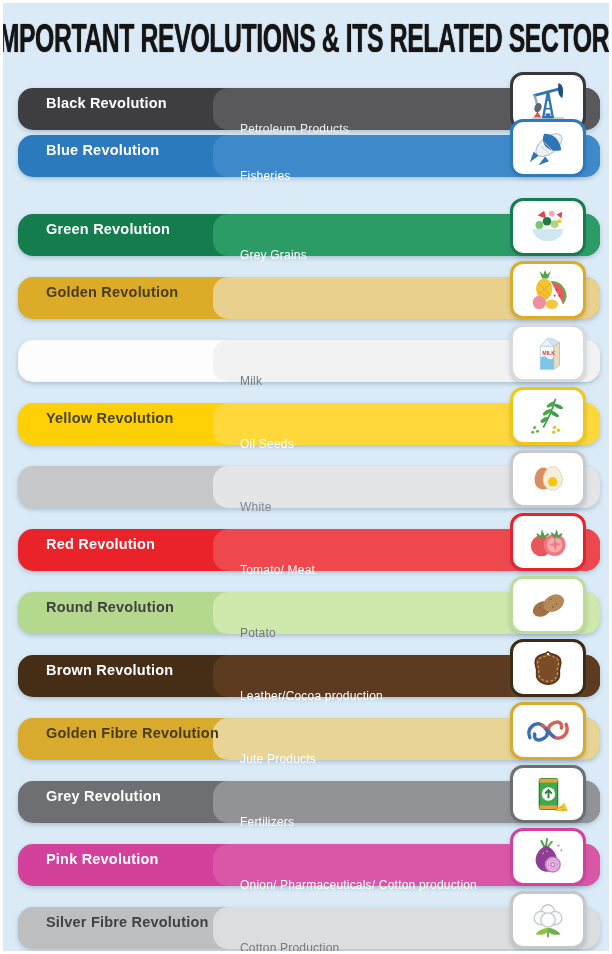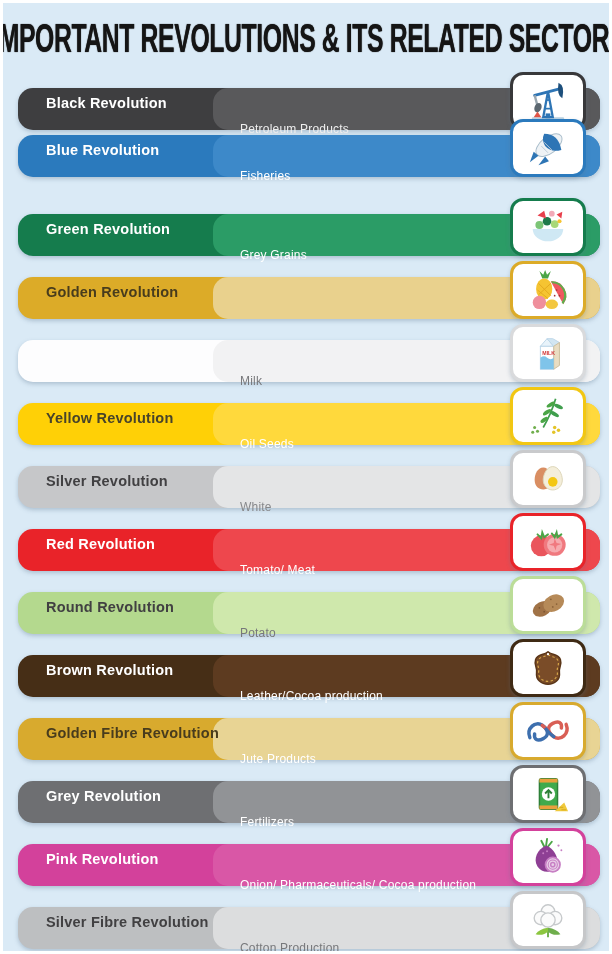--- a/index.html
+++ b/index.html
@@ -176,21 +176,20 @@
       <circle cx="10" cy="34" r="1.6" fill="#6fae4c"></circle>
       <circle cx="13" cy="38" r="1.6" fill="#6fae4c"></circle>
       <circle cx="8" cy="39" r="1.6" fill="#6fae4c"></circle>
     </svg>
   </div>
 </div>
 
 <div class="row" style="top: 463px; --dark: #c6c7c9; --light: #e4e5e6; --labelc: #414042; --sectorc: #87888b; --borderc: #c9cacc;">
   <div class="bar">
     <div class="bar-light"></div>
-    <span class="label">Silver Revolution</span>
     <span class="sector">White</span>
   </div>
   <div class="icon-box">
     <svg width="50" height="42" viewBox="0 0 48 44">
       <path d="M19 10 c-6 0 -9 7 -9 13 c0 6 4 10 9 10 c5 0 9 -4 9 -10 c0 -6 -3 -13 -9 -13z" fill="#d98e62"></path>
       <path d="M29 9 c-6 0 -10 8 -10 14 c0 6 4.5 10.5 10 10.5 c5.5 0 10 -4.5 10 -10.5 c0 -6 -4 -14 -10 -14z" fill="#f4eeda" stroke="#dcd5b8" stroke-width="1"></path>
       <circle cx="29" cy="25" r="5" fill="#f3c712"></circle>
     </svg>
   </div>
 </div>
@@ -280,21 +279,21 @@
       <line x1="36" y1="36" x2="40" y2="36" stroke="#d8ae22" stroke-width="1.2"></line>
       <line x1="38" y1="38.5" x2="43" y2="38.5" stroke="#d8ae22" stroke-width="1.2"></line>
     </svg>
   </div>
 </div>
 
 <div class="row" style="top: 841px; --dark: #d3419b; --light: #d957a6; --labelc: #ffffff; --sectorc: #ffffff; --borderc: #d3419b;">
   <div class="bar">
     <div class="bar-light"></div>
     <span class="label">Pink Revolution</span>
-    <span class="sector">Onion/ Pharmaceuticals/ Cocoa production</span>
+    <span class="sector">Onion/ Pharmaceuticals/ Cotton production</span>
   </div>
   <div class="icon-box">
     <svg width="50" height="42" viewBox="0 0 48 44">
       <path d="M20 11 l-3 -6 M22 10 l1 -7 M24 11 l4 -5" fill="none" stroke="#4ba546" stroke-width="2" stroke-linecap="round"></path>
       <path d="M22 10 C 13 14 8 24 13 32 C 18 40 30 39 33 31 C 36 23 30 13 22 10 Z" fill="#8e3f94"></path>
       <circle cx="29" cy="30" r="8.5" fill="#c77fc4"></circle>
       <circle cx="29" cy="30" r="6" fill="none" stroke="#e9cfe8" stroke-width="1.3"></circle>
       <circle cx="29" cy="30" r="3.6" fill="none" stroke="#e9cfe8" stroke-width="1.3"></circle>
       <circle cx="29" cy="30" r="1.4" fill="#e9cfe8"></circle>
       <circle cx="19" cy="18" r="1" fill="#c77fc4"></circle>

